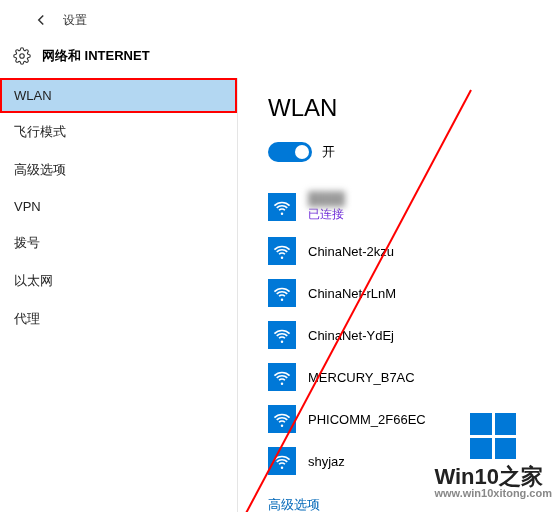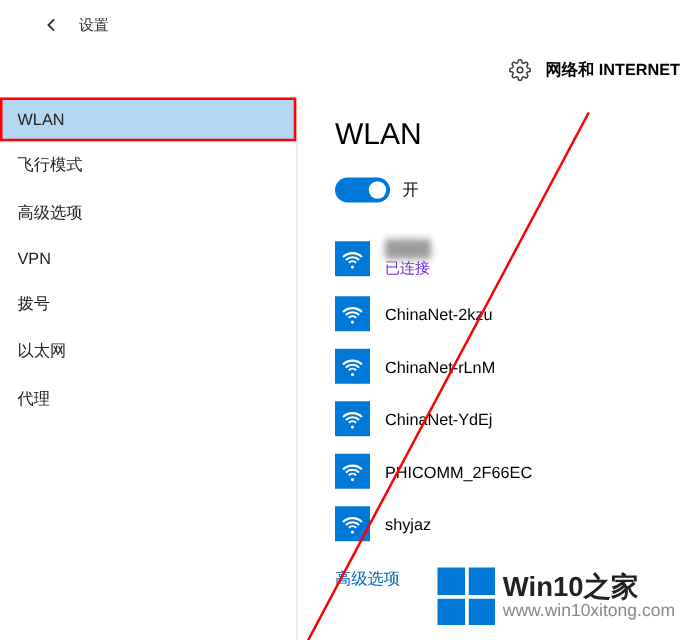--- a/index.html
+++ b/index.html
@@ -1,46 +1,46 @@
 <!DOCTYPE html>
 <html><head>
 <meta charset="utf-8">
 <style>
 * { margin: 0; padding: 0; box-sizing: border-box; font-family: "Microsoft YaHei", "Segoe UI", sans-serif; }
 body { width: 556px; height: 512px; background: #fff; position: relative; overflow: hidden; }
 .header { display: flex; align-items: center; padding: 8px 12px; gap: 10px; margin-left: 17px; }
 .back-btn { width: 24px; height: 24px; display: flex; align-items: center; justify-content: center; cursor: pointer; }
 .header-title { font-size: 12px; color: #333; }
-.section-header { display: flex; align-items: center; padding: 6px 12px 12px 12px; gap: 10px; justify-content: flex-end; }
+.section-header { display: flex; align-items: center; padding: 6px 12px 12px 12px; gap: 10px; }
 .gear-icon { width: 20px; height: 20px; display: flex; align-items: center; justify-content: center; }
 .section-title { font-size: 13px; font-weight: 600; color: #000; }
 .main { display: flex; height: calc(100% - 70px); }
 .sidebar { width: 238px; border-right: 1px solid #e5e5e5; }
 .sidebar-item { padding: 10px 14px; font-size: 13px; cursor: pointer; color: #222; }
 .sidebar-item.active { background: #b3d7f2; }
 .highlight-red { outline: 2px solid #ff0000; outline-offset: -2px; }
 .content { flex: 1; padding: 16px 18px 8px 30px; overflow: hidden; }
 .content-title { font-size: 24px; font-weight: 400; margin-bottom: 20px; color: #000; }
 .toggle-row { display: flex; align-items: center; gap: 10px; margin-bottom: 22px; }
 .toggle { width: 44px; height: 20px; background: #0078d7; border-radius: 10px; position: relative; cursor: pointer; }
 .toggle::after { content: ""; position: absolute; right: 3px; top: 3px; width: 14px; height: 14px; background: #fff; border-radius: 50%; }
 .toggle-label { font-size: 13px; color: #000; }
 .net-item { display: flex; align-items: center; gap: 12px; padding: 7px 0; cursor: pointer; }
 .wifi-icon { width: 28px; height: 28px; background: #0078d7; display: flex; align-items: center; justify-content: center; flex-shrink: 0; }
 .wifi-icon svg { width: 20px; height: 20px; }
 .net-info { display: flex; flex-direction: column; }
 .net-name { font-size: 13px; color: #000; }
 .net-status { font-size: 12px; color: #6d28d9; }
 .link { font-size: 13px; color: #0067b8; cursor: pointer; margin-top: 14px; display: block; }
-.watermark { position: absolute; right: 16px; bottom: 12px; display: flex; align-items: center; gap: 6px; pointer-events: none; }
+.watermark { position: absolute; right: 4px; bottom: 12px; display: flex; align-items: center; gap: 6px; pointer-events: none; flex-direction: column; }
 .win-logo { width: 46px; height: 46px; display: grid; grid-template-columns: 1fr 1fr; grid-template-rows: 1fr 1fr; gap: 3px; }
 .win-logo span { background: #0078d7; }
 .wm-text { display: flex; flex-direction: column; line-height: 1.05; }
 .wm1 { font-size: 22px; font-weight: 700; color: #222; }
-.wm2 { font-size: 14px; color: #888; }
+.wm2 { font-size: 11px; color: #888; font-weight: bold; }
 .red-line { position: absolute; width: 2px; height: 480px; background: #ff0000; top: 90px; left: 470px; transform: rotate(28deg); transform-origin: top; pointer-events: none; }
 .blur-name { filter: blur(3px); color: #999; }
 </style>
 </head>
 <body>
 
 <div class="header">
   <div class="back-btn">
     <svg viewBox="0 0 24 24" width="18" height="18" fill="none" stroke="#333" stroke-width="2">
         <polyline points="15 18 9 12 15 6"></polyline>
@@ -117,20 +117,30 @@
             <span class="net-name">ChinaNet-YdEj</span>
           </div>
         </div>
         <div class="net-item">
           <div class="wifi-icon">
             <svg viewBox="0 0 24 24" fill="#fff">
               <path d="M12 18.5a1.5 1.5 0 1 0 0 3 1.5 1.5 0 0 0 0-3zm-4.2-3.3a6 6 0 0 1 8.4 0l-1.4 1.4a4 4 0 0 0-5.6 0l-1.4-1.4zm-2.8-2.8a10 10 0 0 1 14 0l-1.4 1.4a8 8 0 0 0-11.2 0L5 12.4zm-2.8-2.8a14 14 0 0 1 19.6 0l-1.4 1.4a12 12 0 0 0-16.8 0L2.2 9.6z"></path>
             </svg>
           </div>
           <div class="net-info">
+            <span class="net-name">MERCURY_B7AC</span>
+          </div>
+        </div>
+        <div class="net-item">
+          <div class="wifi-icon">
+            <svg viewBox="0 0 24 24" fill="#fff">
+              <path d="M12 18.5a1.5 1.5 0 1 0 0 3 1.5 1.5 0 0 0 0-3zm-4.2-3.3a6 6 0 0 1 8.4 0l-1.4 1.4a4 4 0 0 0-5.6 0l-1.4-1.4zm-2.8-2.8a10 10 0 0 1 14 0l-1.4 1.4a8 8 0 0 0-11.2 0L5 12.4zm-2.8-2.8a14 14 0 0 1 19.6 0l-1.4 1.4a12 12 0 0 0-16.8 0L2.2 9.6z"></path>
+            </svg>
+          </div>
+          <div class="net-info">
             <span class="net-name">PHICOMM_2F66EC</span>
           </div>
         </div>
         <div class="net-item">
           <div class="wifi-icon">
             <svg viewBox="0 0 24 24" fill="#fff">
               <path d="M12 18.5a1.5 1.5 0 1 0 0 3 1.5 1.5 0 0 0 0-3zm-4.2-3.3a6 6 0 0 1 8.4 0l-1.4 1.4a4 4 0 0 0-5.6 0l-1.4-1.4zm-2.8-2.8a10 10 0 0 1 14 0l-1.4 1.4a8 8 0 0 0-11.2 0L5 12.4zm-2.8-2.8a14 14 0 0 1 19.6 0l-1.4 1.4a12 12 0 0 0-16.8 0L2.2 9.6z"></path>
             </svg>
           </div>
           <div class="net-info">

